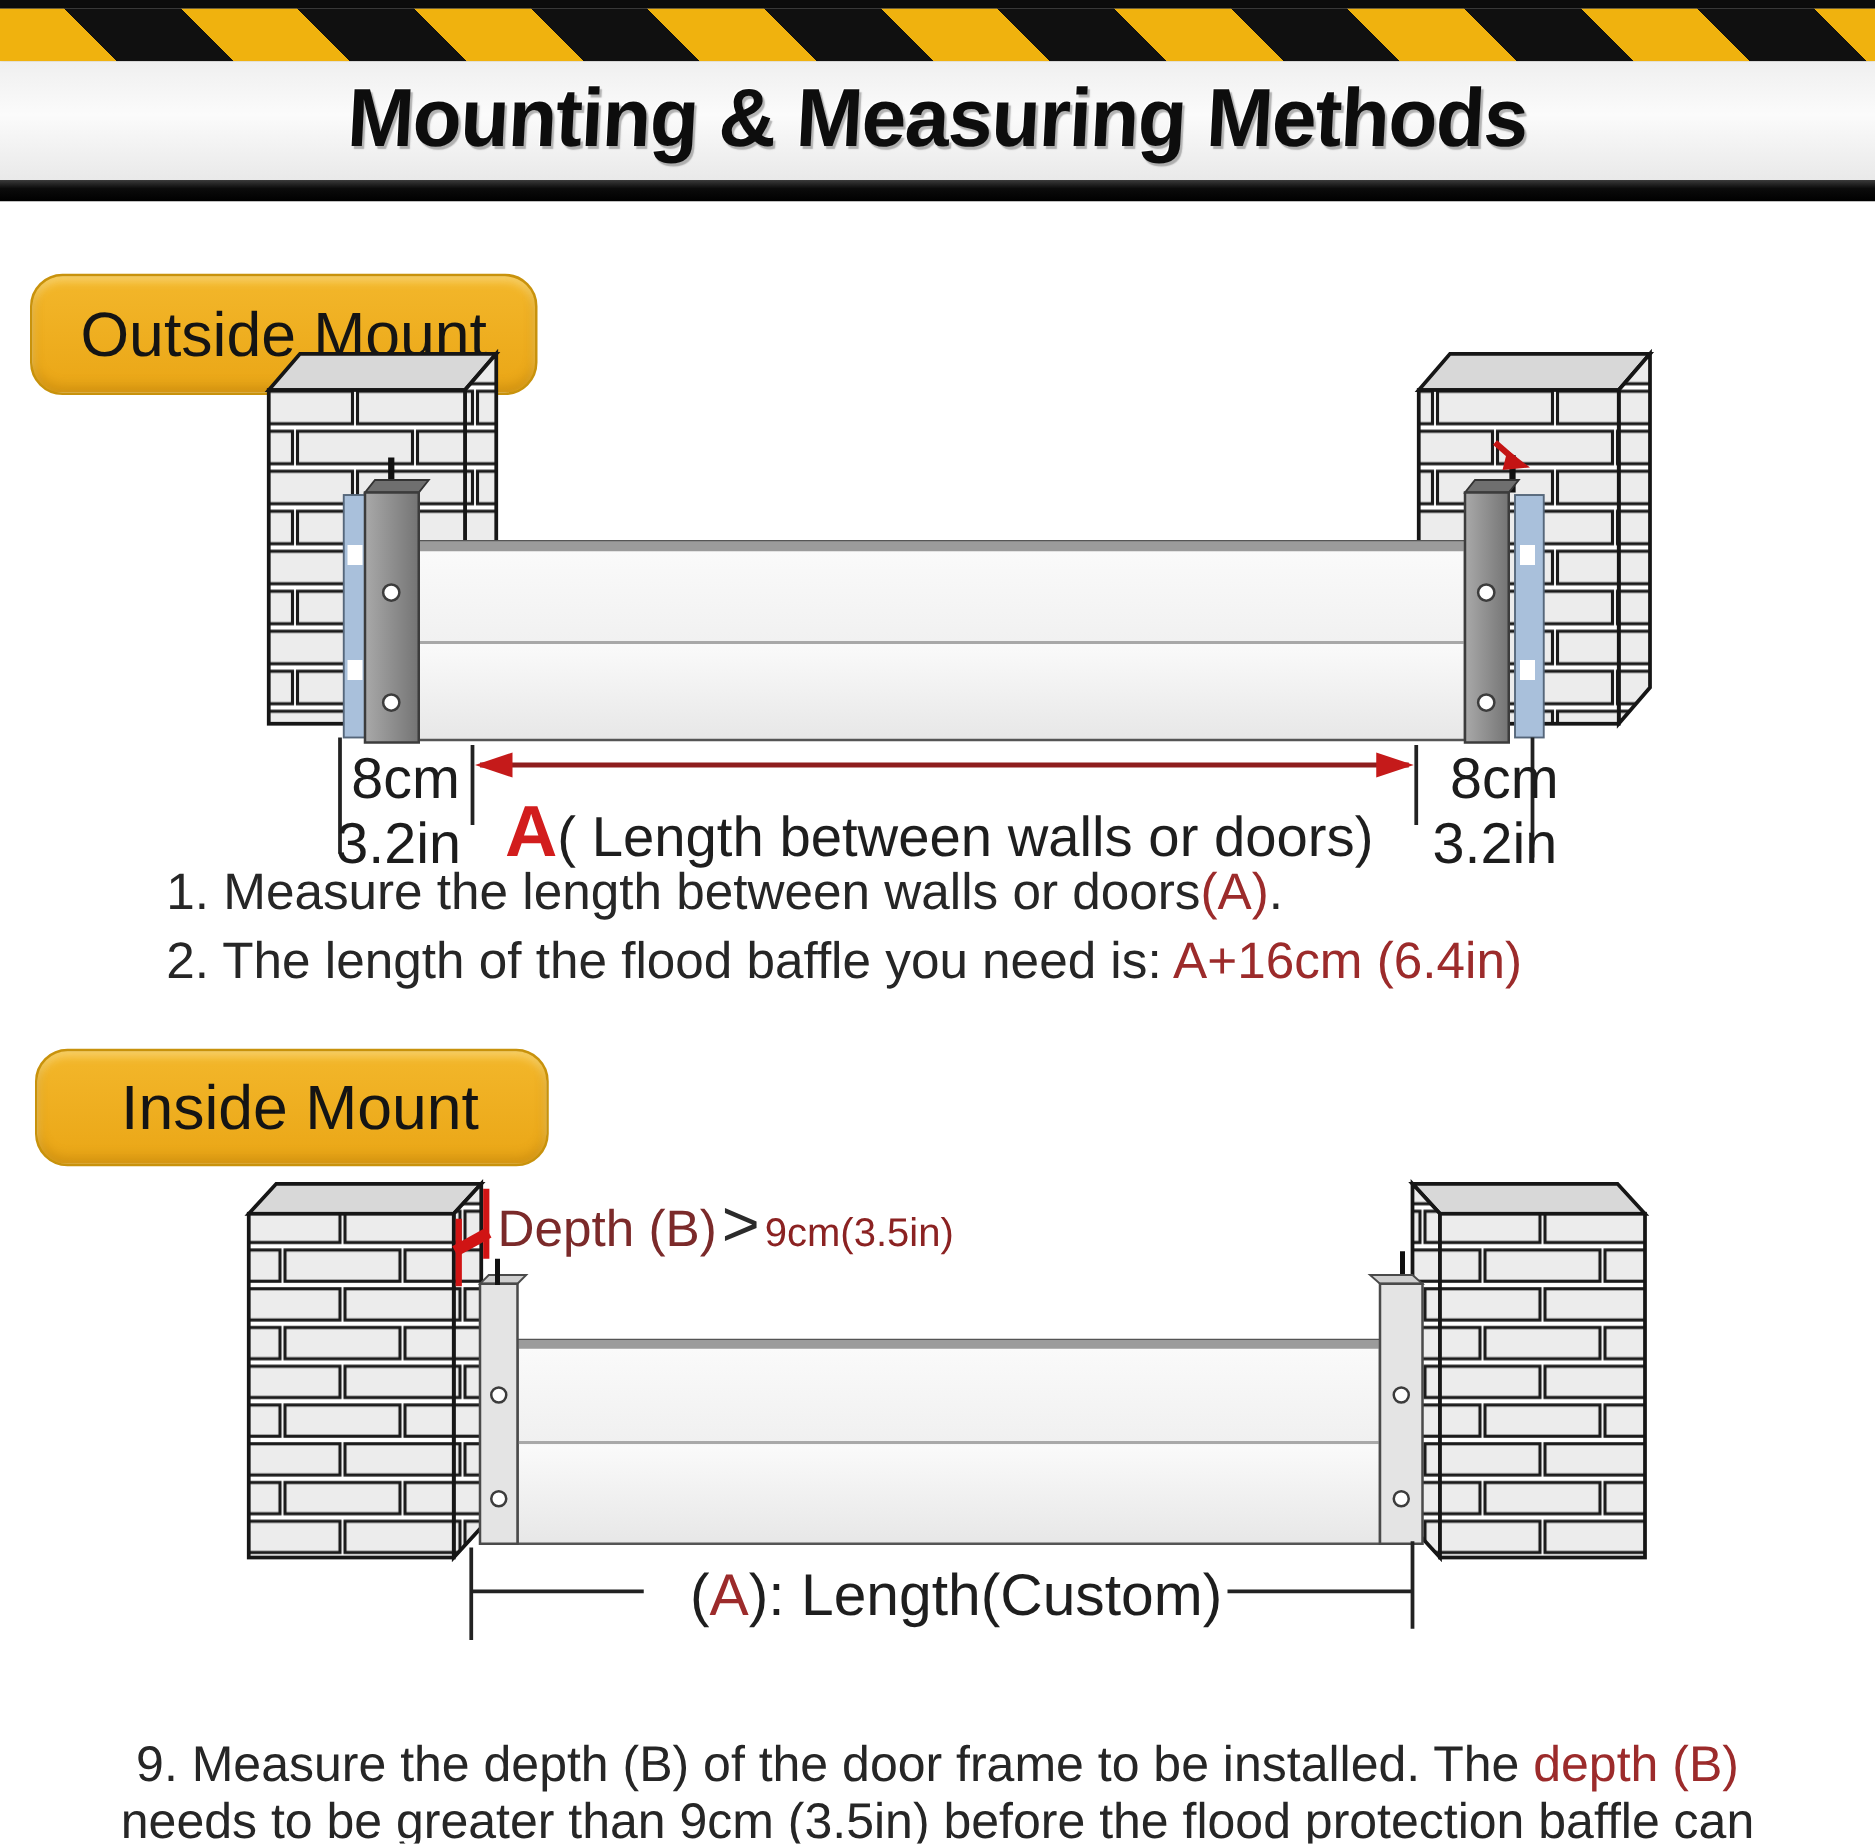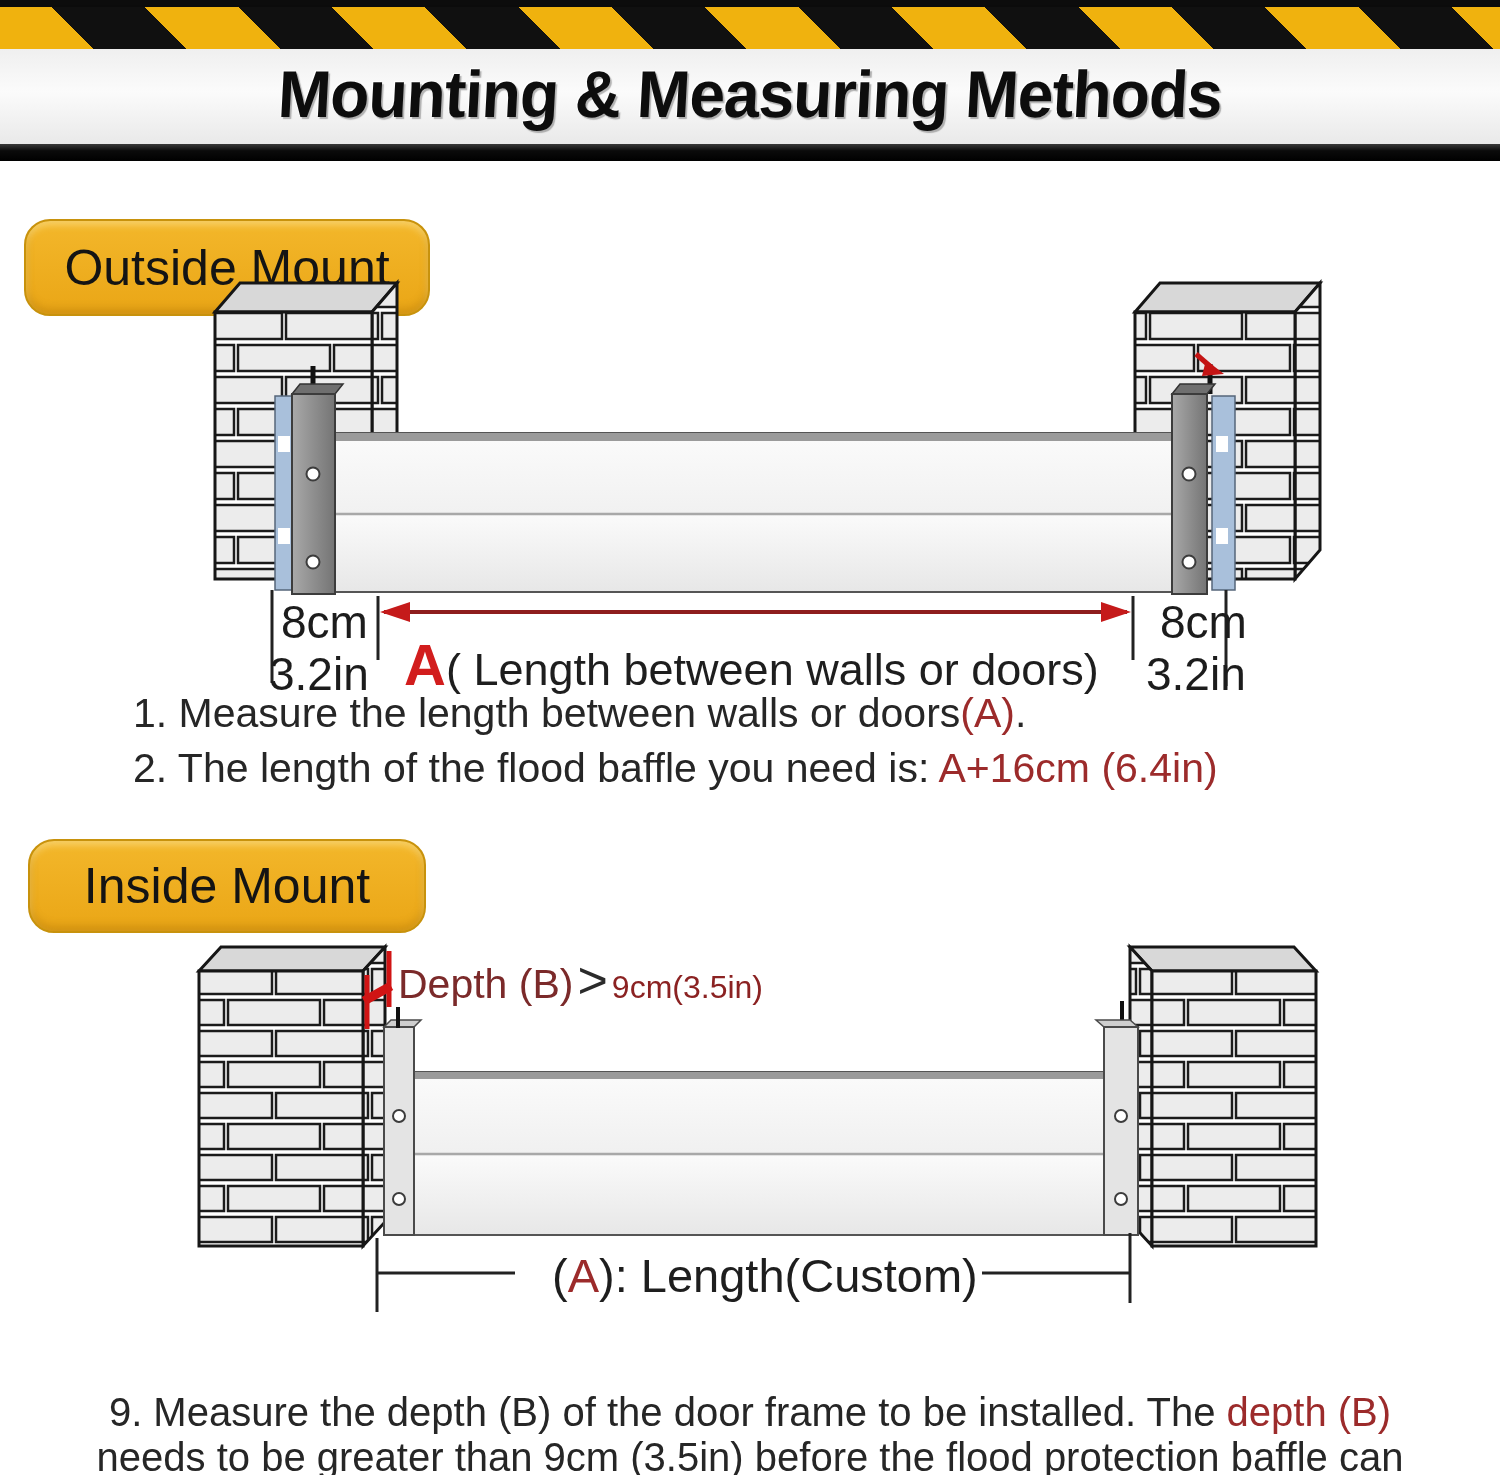--- a/index.html
+++ b/index.html
@@ -20,21 +20,21 @@
   .black-bar{position:absolute;left:0;top:144px;width:1500px;height:17px;
         background:linear-gradient(180deg,#3a3a3a,#0b0b0b 40%,#000);}
 
   
   .badge{position:absolute;display:flex;align-items:center;justify-content:center;
         background:linear-gradient(180deg,#f3b72b,#eaa616);
         border:2px solid #c8920c;border-radius:26px;
         box-shadow:inset 0 -5px 9px rgba(150,95,0,.30), inset 0 4px 7px rgba(255,235,160,.55);
         font-size:50px;color:#141414;}
   .badge-outside{left:24px;top:187px;width:402px;height:93px;margin-top:32px;}
-  .badge-inside{left:28px;top:839px;width:394px;height:90px;}
+  .badge-inside{left:28px;top:839px;width:394px;height:90px;padding-left:13px;}
 
   svg{position:absolute;}
   .svg-outside{left:140px;top:278px;}
   .svg-inside{left:130px;top:935px;}
 
   
   .dim{position:absolute;font-size:46px;color:#1c1c1c;white-space:nowrap;}
   .span-label{position:absolute;left:404px;top:628px;display:flex;align-items:baseline;white-space:nowrap;}
   .span-label .big-a{font-size:58px;font-weight:700;color:#d21d1d;}
   .span-label .rest{font-size:45px;color:#1e1e1e;margin-top:16px;}

